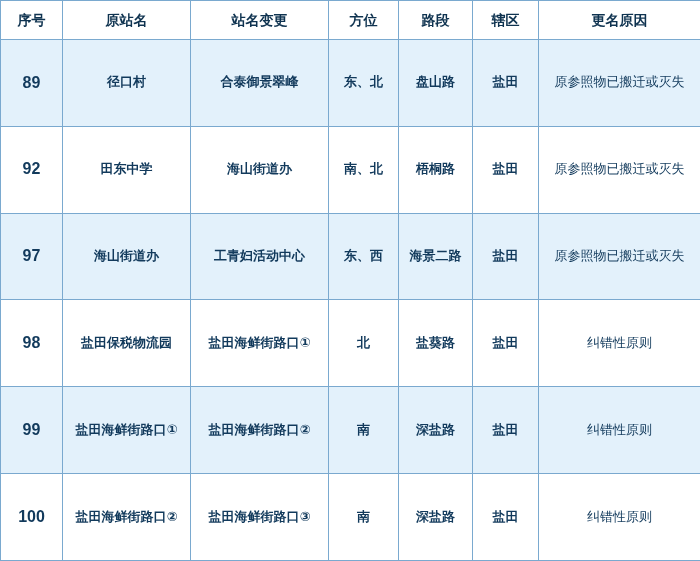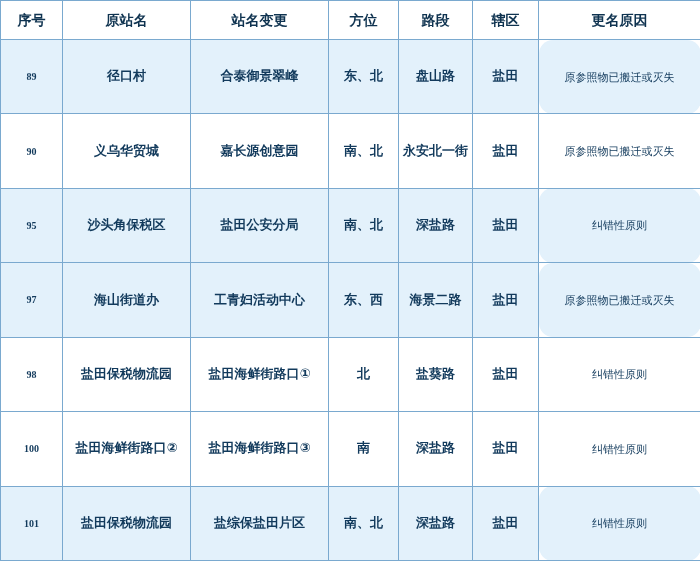--- a/index.html
+++ b/index.html
@@ -51,36 +51,34 @@
     height: 34px;
   }
   table.station-table tbody tr.odd td {
     background: #e3f1fb;
   }
   table.station-table tbody tr.even td {
     background: #ffffff;
   }
   table.station-table tbody td.col-seq {
     font-weight: bold;
-    font-size: 10px;
-    font-family: Liberation Serif, serif;
+    font-size: 16px;
   }
   table.station-table tbody td.col-old,
   table.station-table tbody td.col-new {
     font-weight: bold;
   }
   table.station-table tbody td.col-dir,
   table.station-table tbody td.col-road,
   table.station-table tbody td.col-area {
     font-weight: bold;
   }
   table.station-table tbody td.col-reason {
     font-weight: normal;
-    font-size: 11px;
-    border-radius: 14px;
+    font-size: 13px;
   }
 </style>
 </head>
 <body>
 
 <div class="table-wrap">
   <table class="station-table">
     <colgroup>
       <col class="c0">
         <col class="c1">
@@ -105,68 +103,59 @@
       <tr class="odd">
         <td class="col-seq">89</td>
         <td class="col-old">径口村</td>
         <td class="col-new">合泰御景翠峰</td>
         <td class="col-dir">东、北</td>
         <td class="col-road">盘山路</td>
         <td class="col-area">盐田</td>
         <td class="col-reason">原参照物已搬迁或灭失</td>
       </tr>
       <tr class="even">
-        <td class="col-seq">90</td>
-        <td class="col-old">义乌华贸城</td>
-        <td class="col-new">嘉长源创意园</td>
+        <td class="col-seq">92</td>
+        <td class="col-old">田东中学</td>
+        <td class="col-new">海山街道办</td>
         <td class="col-dir">南、北</td>
-        <td class="col-road">永安北一街</td>
+        <td class="col-road">梧桐路</td>
         <td class="col-area">盐田</td>
         <td class="col-reason">原参照物已搬迁或灭失</td>
-      </tr>
-      <tr class="odd">
-        <td class="col-seq">95</td>
-        <td class="col-old">沙头角保税区</td>
-        <td class="col-new">盐田公安分局</td>
-        <td class="col-dir">南、北</td>
-        <td class="col-road">深盐路</td>
-        <td class="col-area">盐田</td>
-        <td class="col-reason">纠错性原则</td>
       </tr>
       <tr class="odd">
         <td class="col-seq">97</td>
         <td class="col-old">海山街道办</td>
         <td class="col-new">工青妇活动中心</td>
         <td class="col-dir">东、西</td>
         <td class="col-road">海景二路</td>
         <td class="col-area">盐田</td>
         <td class="col-reason">原参照物已搬迁或灭失</td>
       </tr>
       <tr class="even">
         <td class="col-seq">98</td>
         <td class="col-old">盐田保税物流园</td>
         <td class="col-new">盐田海鲜街路口①</td>
         <td class="col-dir">北</td>
         <td class="col-road">盐葵路</td>
         <td class="col-area">盐田</td>
         <td class="col-reason">纠错性原则</td>
       </tr>
+      <tr class="odd">
+        <td class="col-seq">99</td>
+        <td class="col-old">盐田海鲜街路口①</td>
+        <td class="col-new">盐田海鲜街路口②</td>
+        <td class="col-dir">南</td>
+        <td class="col-road">深盐路</td>
+        <td class="col-area">盐田</td>
+        <td class="col-reason">纠错性原则</td>
+      </tr>
       <tr class="even">
         <td class="col-seq">100</td>
         <td class="col-old">盐田海鲜街路口②</td>
         <td class="col-new">盐田海鲜街路口③</td>
         <td class="col-dir">南</td>
         <td class="col-road">深盐路</td>
         <td class="col-area">盐田</td>
         <td class="col-reason">纠错性原则</td>
       </tr>
-      <tr class="odd">
-        <td class="col-seq">101</td>
-        <td class="col-old">盐田保税物流园</td>
-        <td class="col-new">盐综保盐田片区</td>
-        <td class="col-dir">南、北</td>
-        <td class="col-road">深盐路</td>
-        <td class="col-area">盐田</td>
-        <td class="col-reason">纠错性原则</td>
-      </tr>
     </tbody>
   </table>
 </div>
 
 </body></html>

